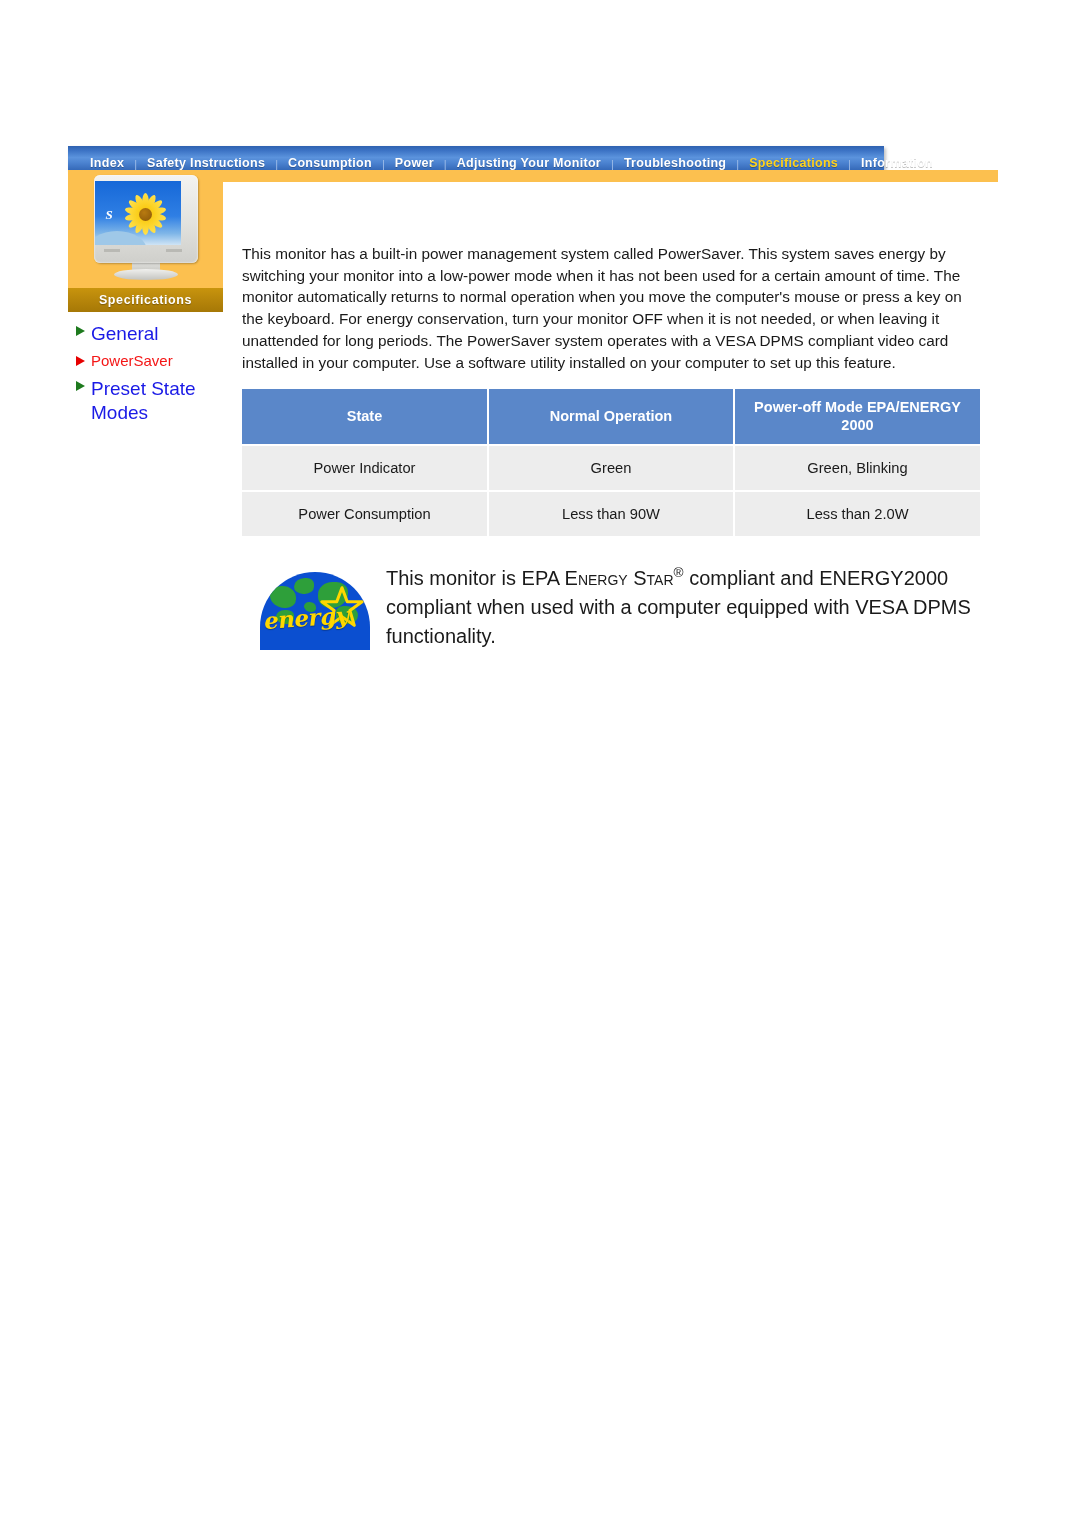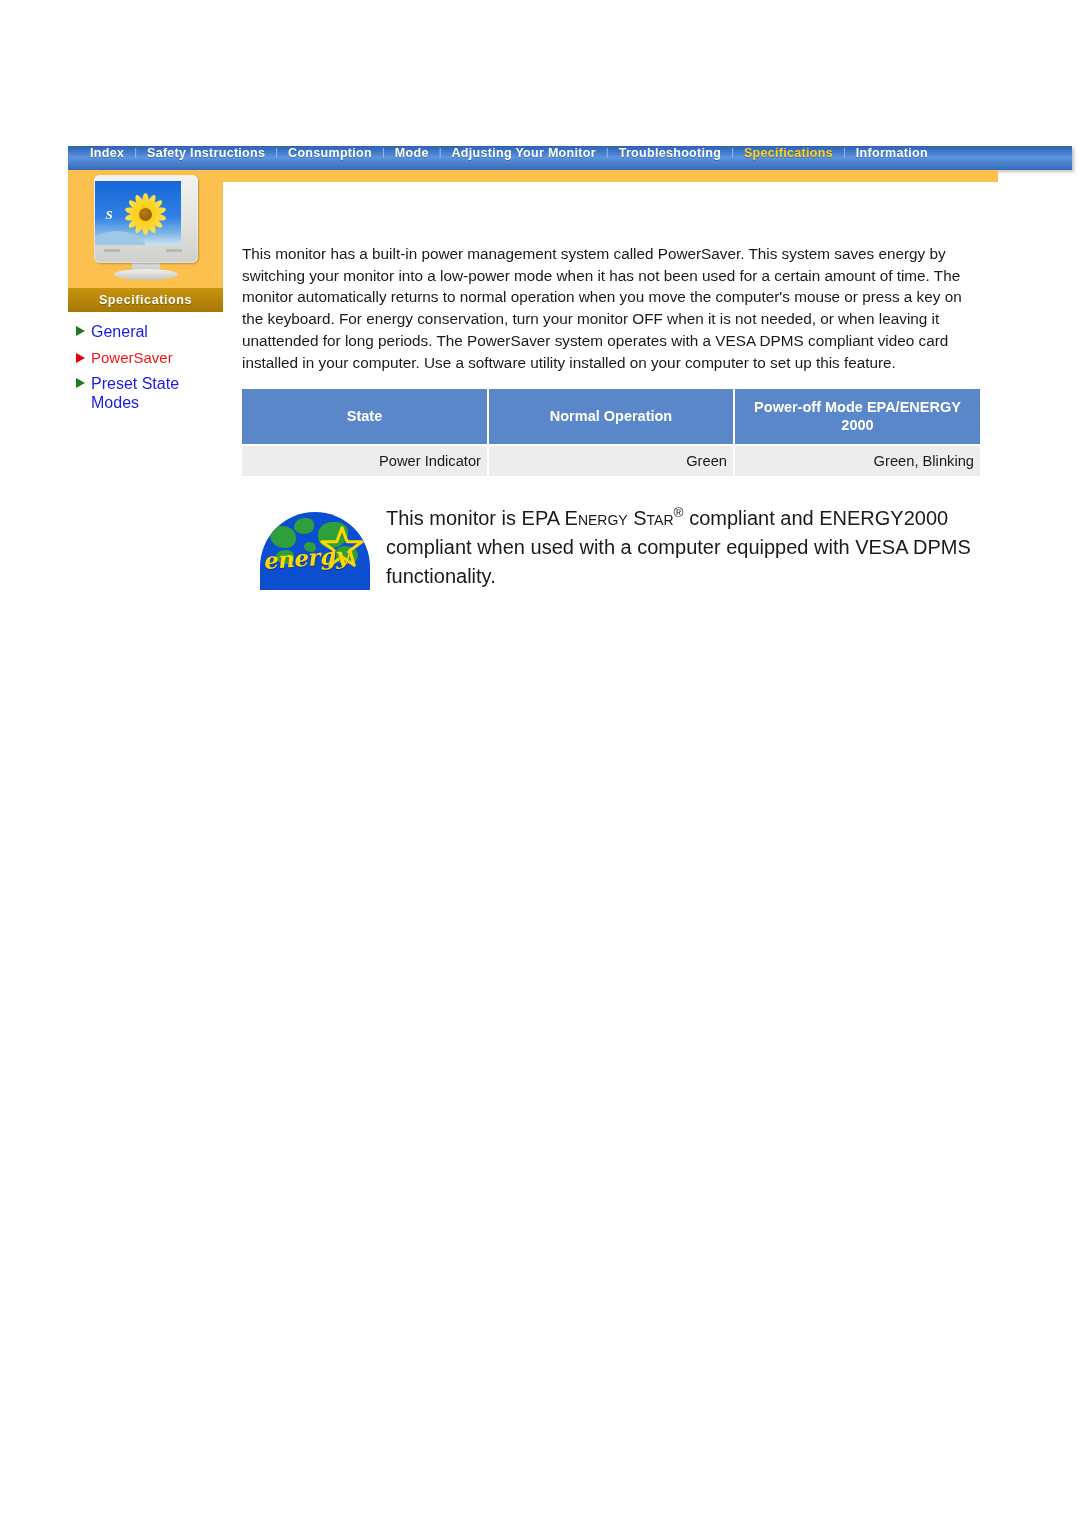--- a/index.html
+++ b/index.html
@@ -13,31 +13,31 @@
     position: relative;
     font-family: "Liberation Sans", sans-serif;
     -webkit-font-smoothing: antialiased;
   }
 
   
   .navbar {
     position: absolute;
     left: 68px;
     top: 146px;
-    width: 1004px;
+    width: 816px;
     height: 24px;
     background: linear-gradient(to bottom,
         #2f62b0 0%,
         #3b72c4 18%,
         #5b93dd 48%,
         #4a81cf 72%,
         #3569b8 100%);
     box-shadow: 2px 2px 3px rgba(120,120,120,0.45);
     display: flex;
-    align-items: flex-start;
+    align-items: flex-end;
     box-sizing: border-box;
     padding-left: 12px;
   }
   .nav-item {
     color: #ffffff;
     font-size: 12.5px;
     font-weight: bold;
     letter-spacing: 0.3px;
     white-space: nowrap;
     padding: 0 10px;
@@ -225,21 +225,21 @@
     height: 0;
     border-top: 5px solid transparent;
     border-bottom: 5px solid transparent;
     border-left: 9px solid #1e7a1e;
     margin: 4px 6px 0 2px;
     flex: 0 0 auto;
   }
   .tri.red { border-left-color: #e60000; }
   .side-label {
     color: #1a1ae6;
-    font-size: 16px;
+    font-size: 19px;
     max-width: 115px;
   }
   .side-label.current {
     color: #f41616;
     font-size: 15px;
     font-weight: normal;
   }
 
   
   .main {
@@ -270,22 +270,22 @@
     text-align: center;
     padding: 9px 6px;
     border-right: 2px solid #ffffff;
     line-height: 1.25;
   }
   table.spec-table th:last-child { border-right: none; }
   table.spec-table td {
     background: #ededed;
     color: #1a1a1a;
     font-size: 14.7px;
-    text-align: right;
-    padding: 7px 6px;
+    text-align: center;
+    padding: 14px 6px;
     border-right: 2px solid #ffffff;
     border-top: 2px solid #ffffff;
   }
   table.spec-table td:last-child { border-right: none; }
 
   
   .estar-block {
     display: flex;
     align-items: flex-start;
     margin-top: 12px;
@@ -356,21 +356,21 @@
 </head>
 <body>
 
 <div class="navbar">
   <span class="nav-item">Index</span>
   <span class="nav-sep">|</span>
   <span class="nav-item">Safety Instructions</span>
   <span class="nav-sep">|</span>
   <span class="nav-item">Consumption</span>
   <span class="nav-sep">|</span>
-  <span class="nav-item">Mode</span>
+  <span class="nav-item">Power</span>
   <span class="nav-sep">|</span>
   <span class="nav-item">Adjusting Your Monitor</span>
   <span class="nav-sep">|</span>
   <span class="nav-item">Troubleshooting</span>
   <span class="nav-sep">|</span>
   <span class="nav-item active">Specifications</span>
   <span class="nav-sep">|</span>
   <span class="nav-item">Information</span>
 </div>
 
@@ -449,20 +449,25 @@
           <span>2000</span>
         </th>
       </tr>
     </thead>
     <tbody>
       <tr>
         <td>Power Indicator</td>
         <td>Green</td>
         <td>Green, Blinking</td>
       </tr>
+      <tr>
+        <td>Power Consumption</td>
+        <td>Less than 90W</td>
+        <td>Less than 2.0W</td>
+      </tr>
     </tbody>
   </table>
 
   <div class="estar-block">
 
     <div class="estar-logo">
       <div class="estar-dome">
         <span class="land l1"></span>
         <span class="land l2"></span>
         <span class="land l3"></span>

